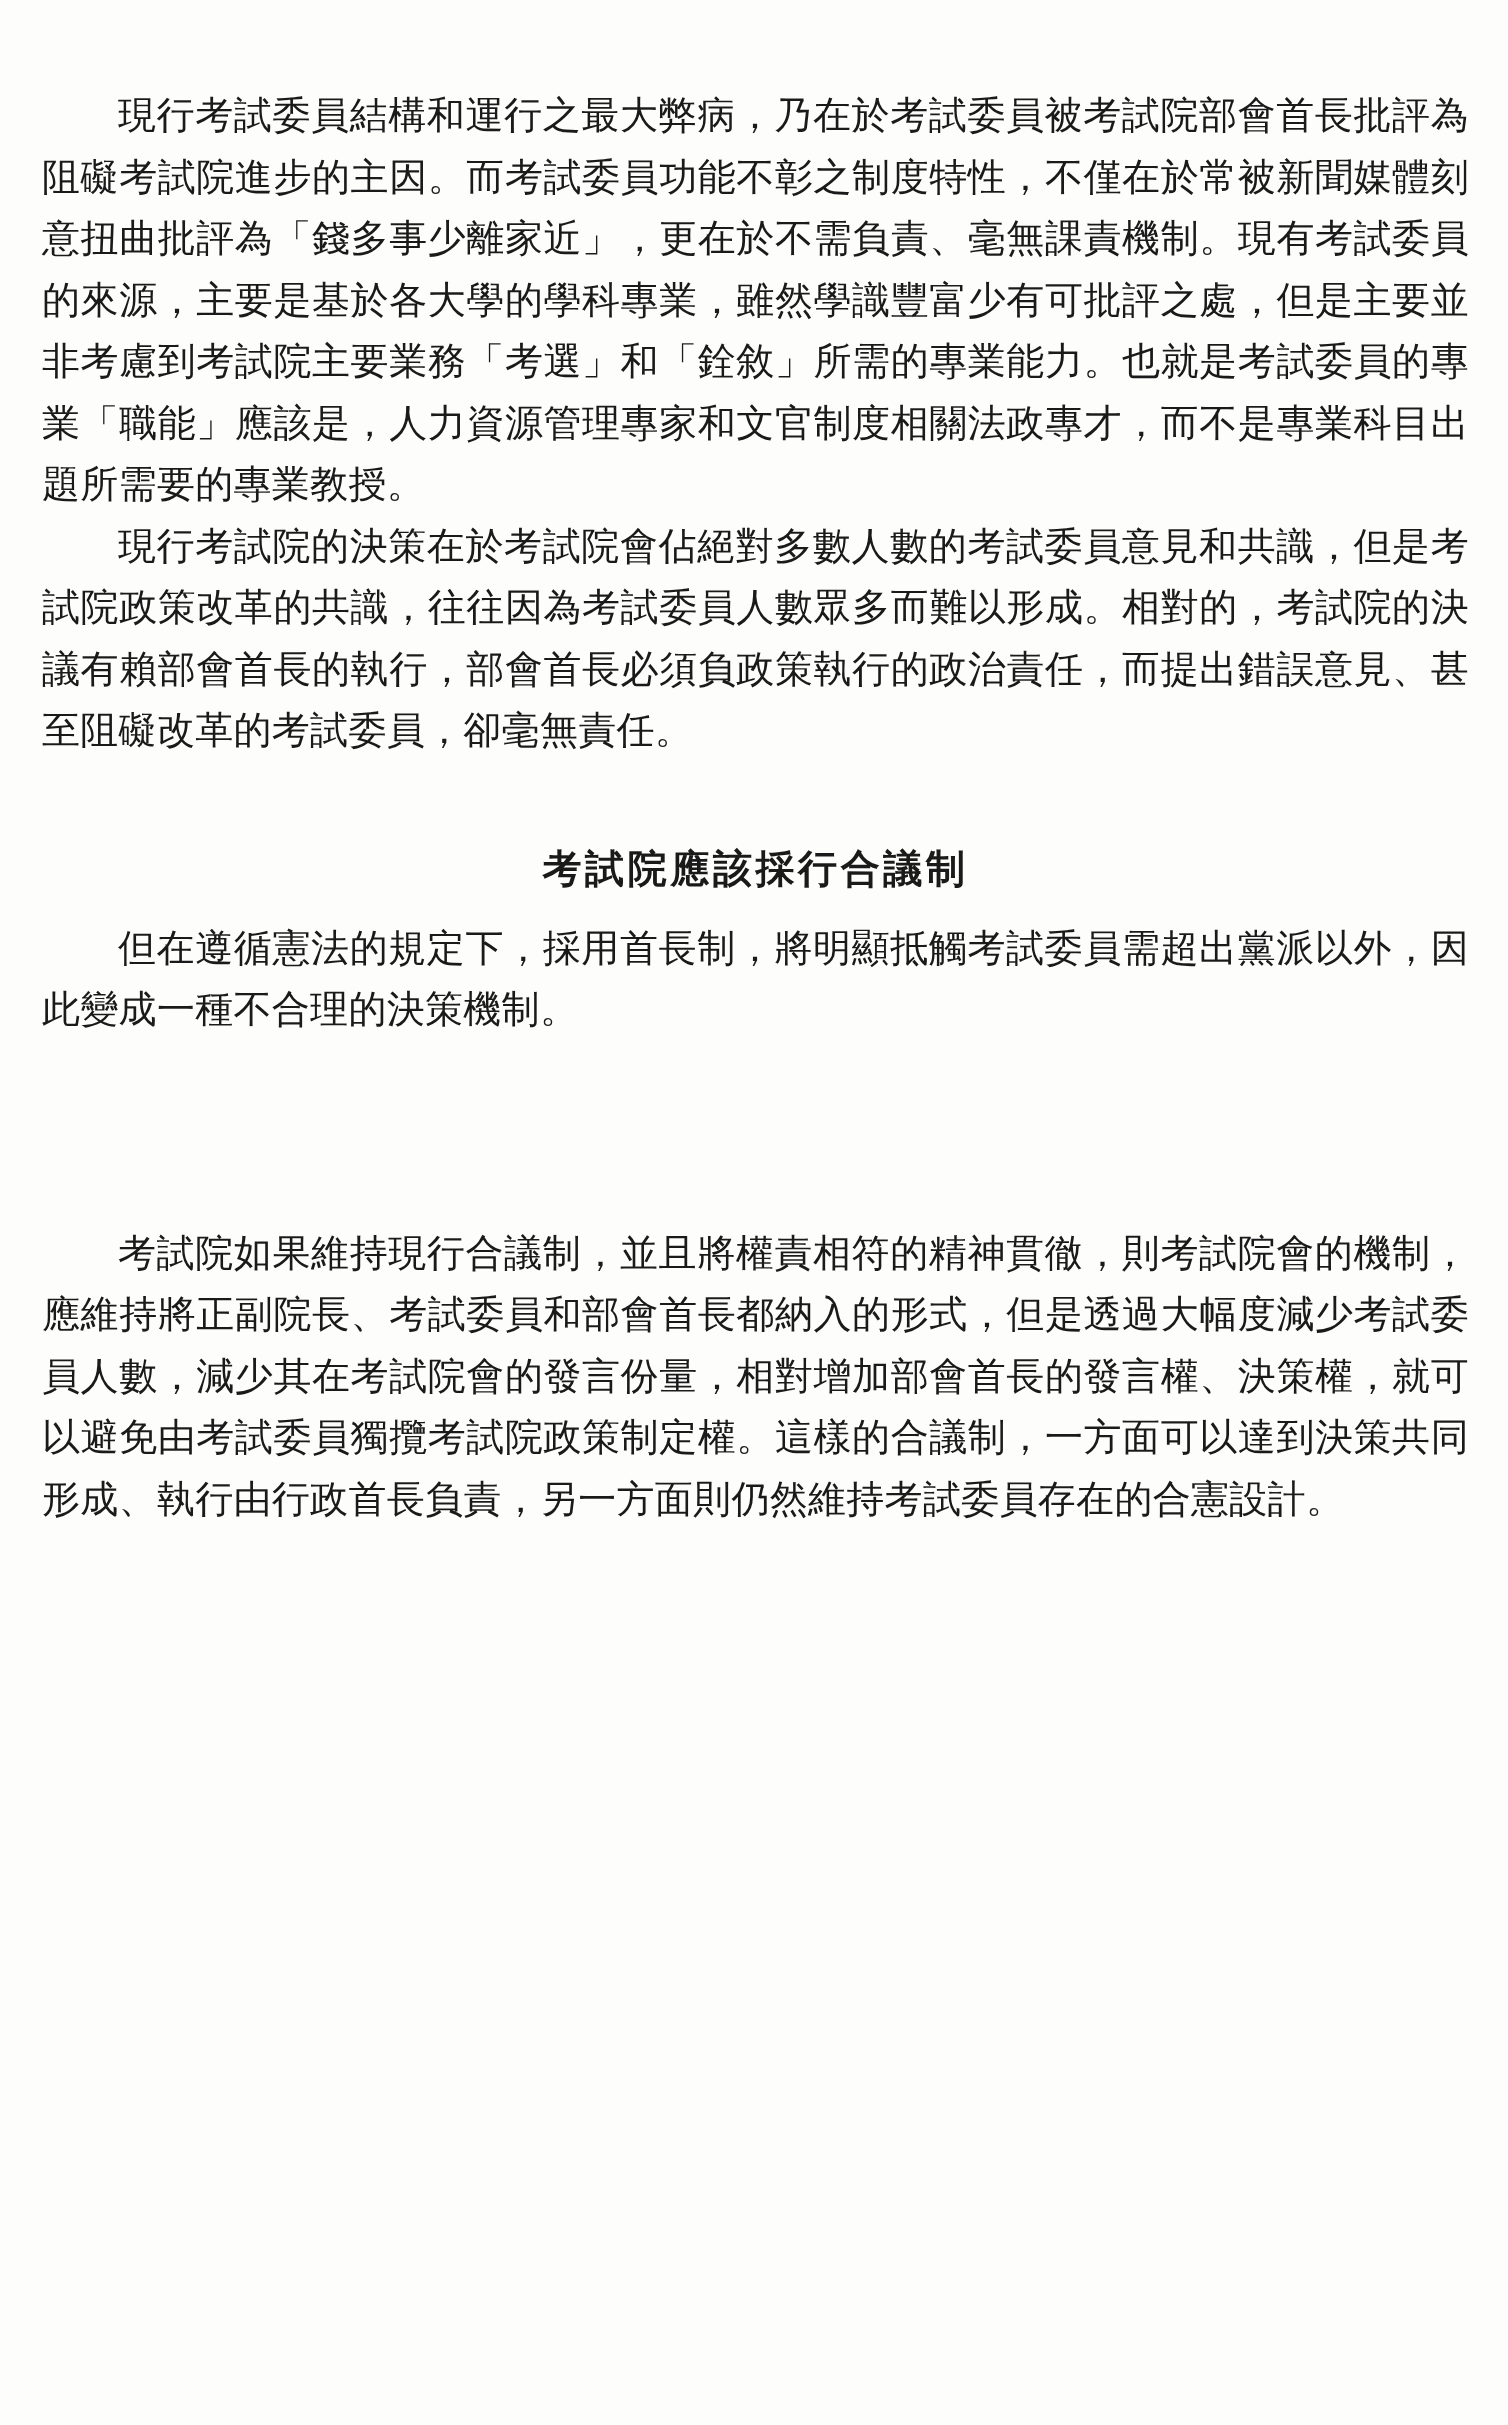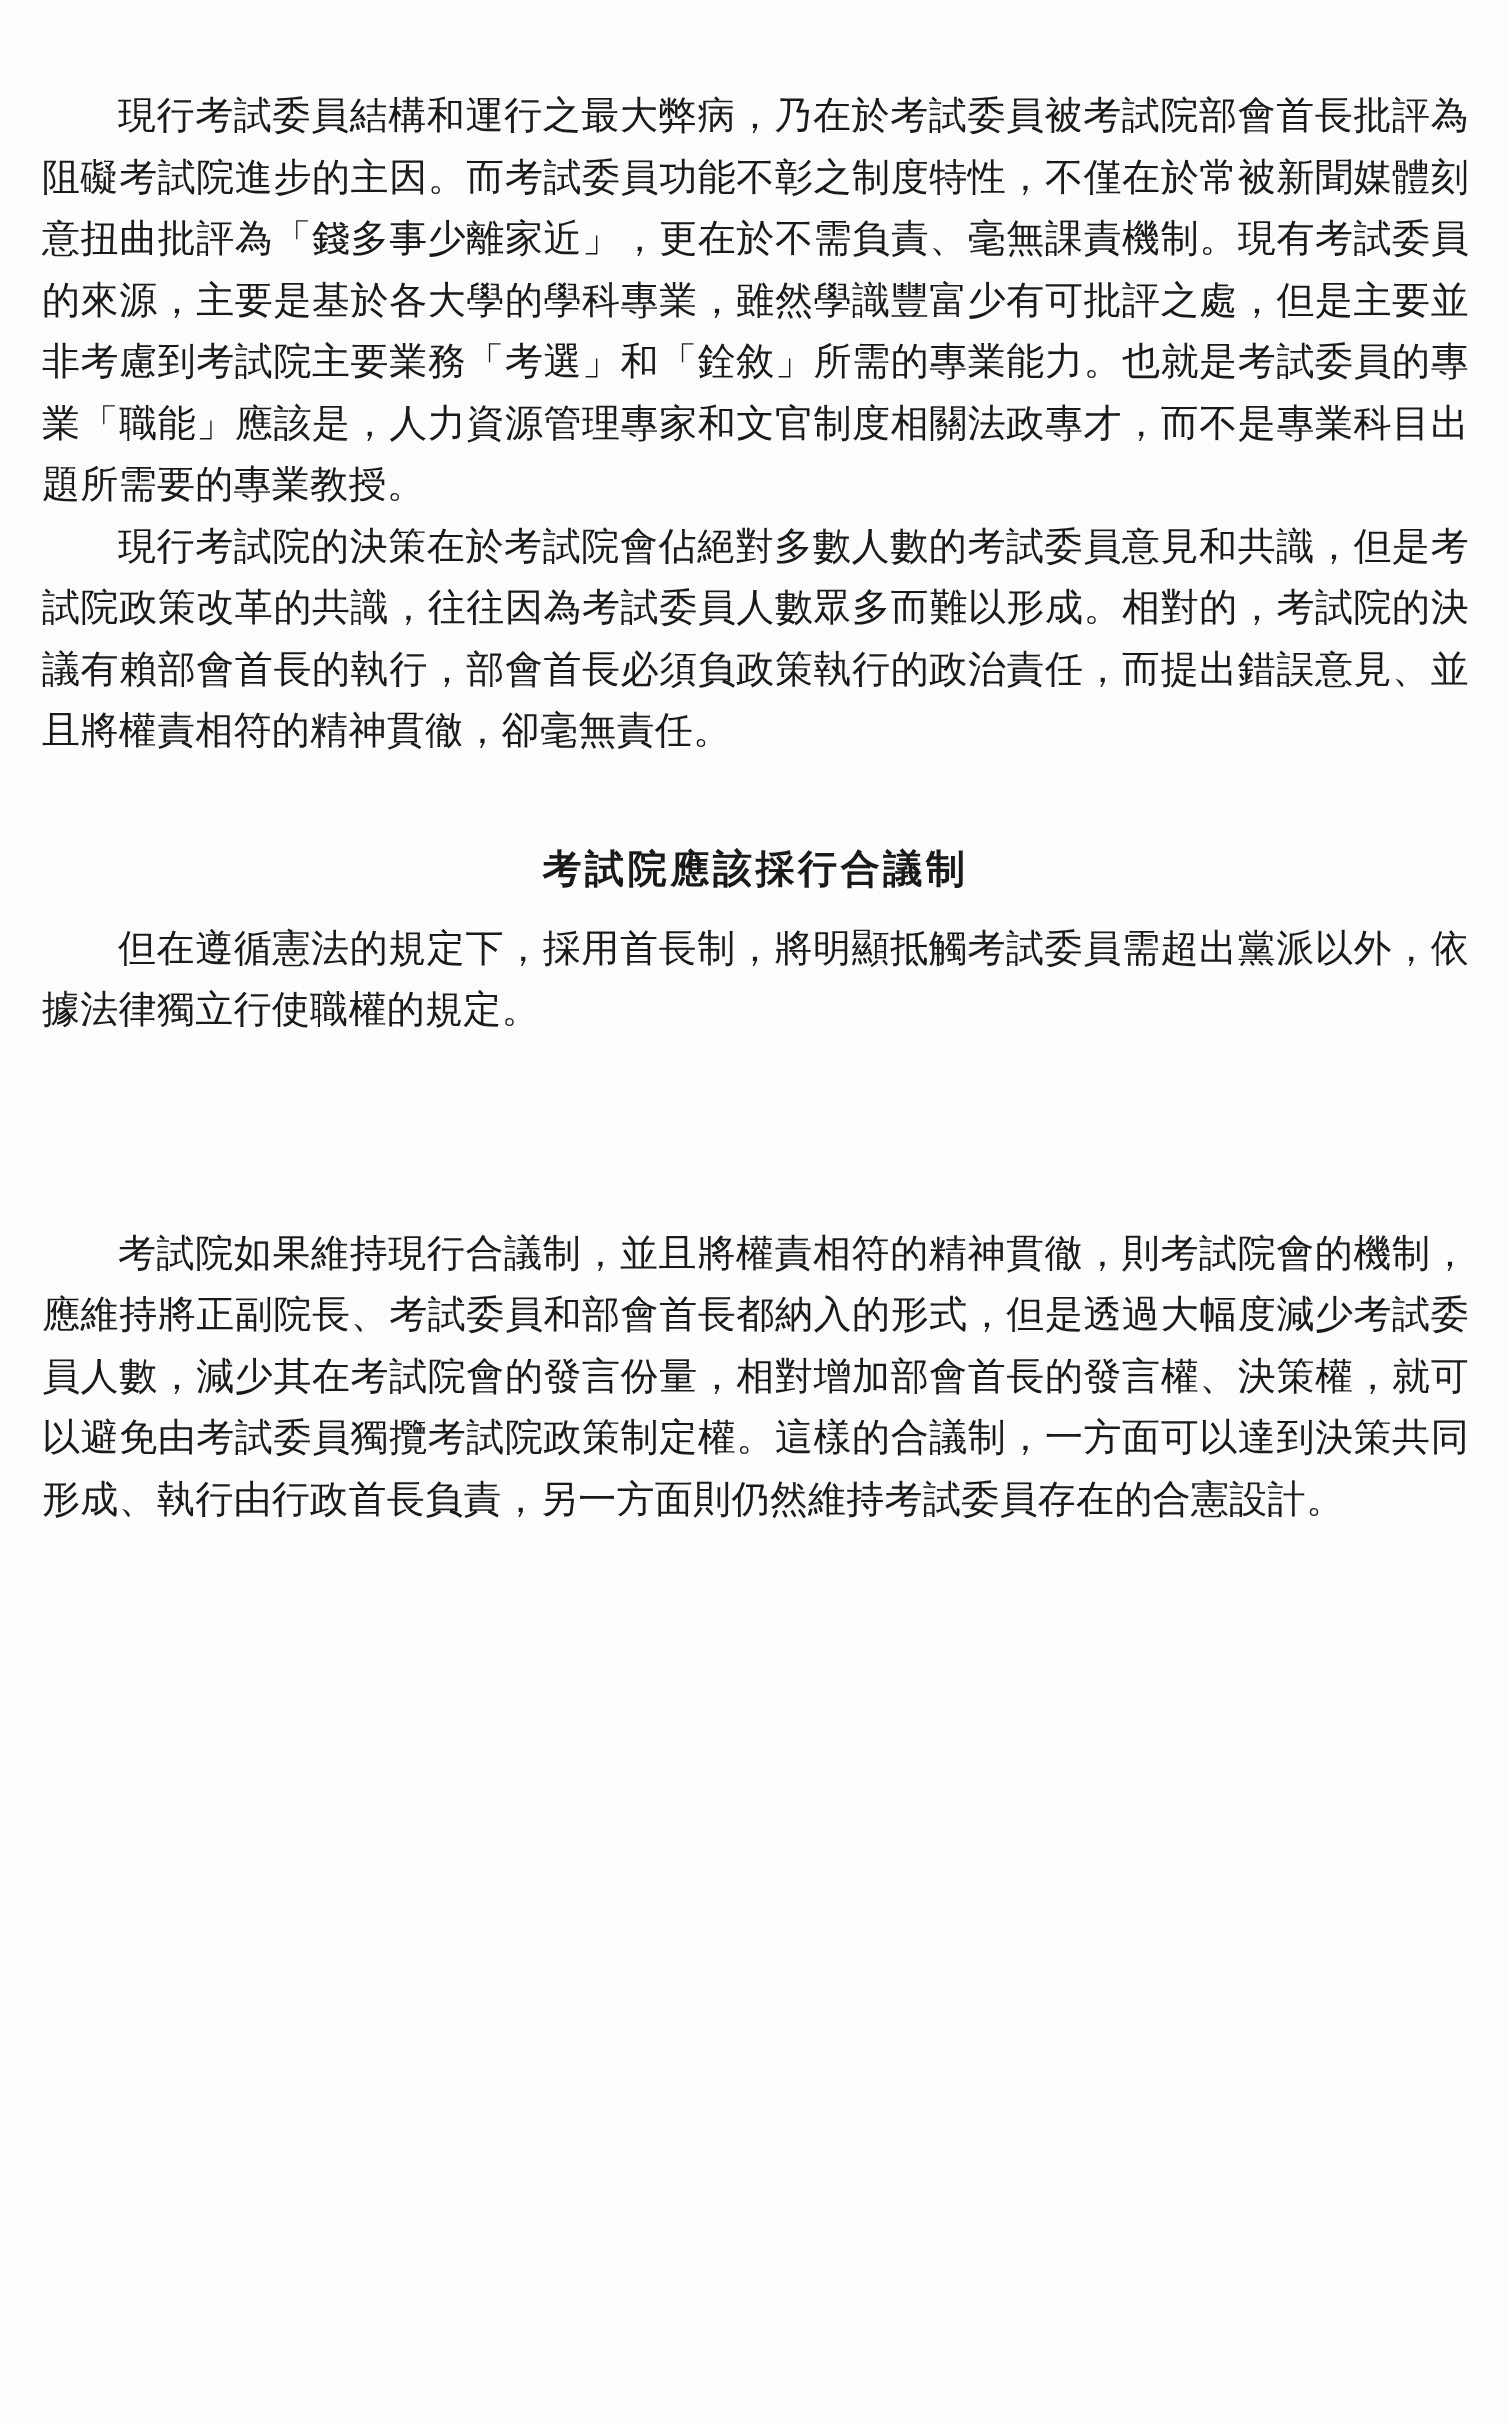--- a/index.html
+++ b/index.html
@@ -58,29 +58,29 @@
   .gap-xl { height: 103px; }
   .block { margin: 0; padding: 0; }
 </style>
 </head>
 <body>
 
 <div class="page">
   <div class="content">
 
     <p class="para indent">現行考試委員結構和運行之最大弊病，乃在於考試委員被考試院部會首長批評為阻礙考試院進步的主因。而考試委員功能不彰之制度特性，不僅在於常被新聞媒體刻意扭曲批評為「錢多事少離家近」，更在於不需負責、毫無課責機制。現有考試委員的來源，主要是基於各大學的學科專業，雖然學識豐富少有可批評之處，但是主要並非考慮到考試院主要業務「考選」和「銓敘」所需的專業能力。也就是考試委員的專業「職能」應該是，人力資源管理專家和文官制度相關法政專才，而不是專業科目出題所需要的專業教授。</p>
-    <p class="para indent">現行考試院的決策在於考試院會佔絕對多數人數的考試委員意見和共識，但是考試院政策改革的共識，往往因為考試委員人數眾多而難以形成。相對的，考試院的決議有賴部會首長的執行，部會首長必須負政策執行的政治責任，而提出錯誤意見、並且將權責相符的精神貫徹，卻毫無責任。</p>
+    <p class="para indent">現行考試院的決策在於考試院會佔絕對多數人數的考試委員意見和共識，但是考試院政策改革的共識，往往因為考試委員人數眾多而難以形成。相對的，考試院的決議有賴部會首長的執行，部會首長必須負政策執行的政治責任，而提出錯誤意見、甚至阻礙改革的考試委員，卻毫無責任。</p>
 
     <div class="gap-lg block"></div>
 
     <h2 class="heading">考試院應該採行合議制</h2>
 
     <div class="gap-sm block"></div>
 
-    <p class="para indent">但在遵循憲法的規定下，採用首長制，將明顯抵觸考試委員需超出黨派以外，依據法律獨立行使職權的規定。</p>
+    <p class="para indent">但在遵循憲法的規定下，採用首長制，將明顯抵觸考試委員需超出黨派以外，因此變成一種不合理的決策機制。</p>
 
     <div class="gap-lg block"></div>
 
 
     <div class="gap-xl block"></div>
 
     <p class="para indent">考試院如果維持現行合議制，並且將權責相符的精神貫徹，則考試院會的機制，應維持將正副院長、考試委員和部會首長都納入的形式，但是透過大幅度減少考試委員人數，減少其在考試院會的發言份量，相對增加部會首長的發言權、決策權，就可以避免由考試委員獨攬考試院政策制定權。這樣的合議制，一方面可以達到決策共同形成、執行由行政首長負責，另一方面則仍然維持考試委員存在的合憲設計。</p>
 
     <div class="gap-lg block"></div>
 

